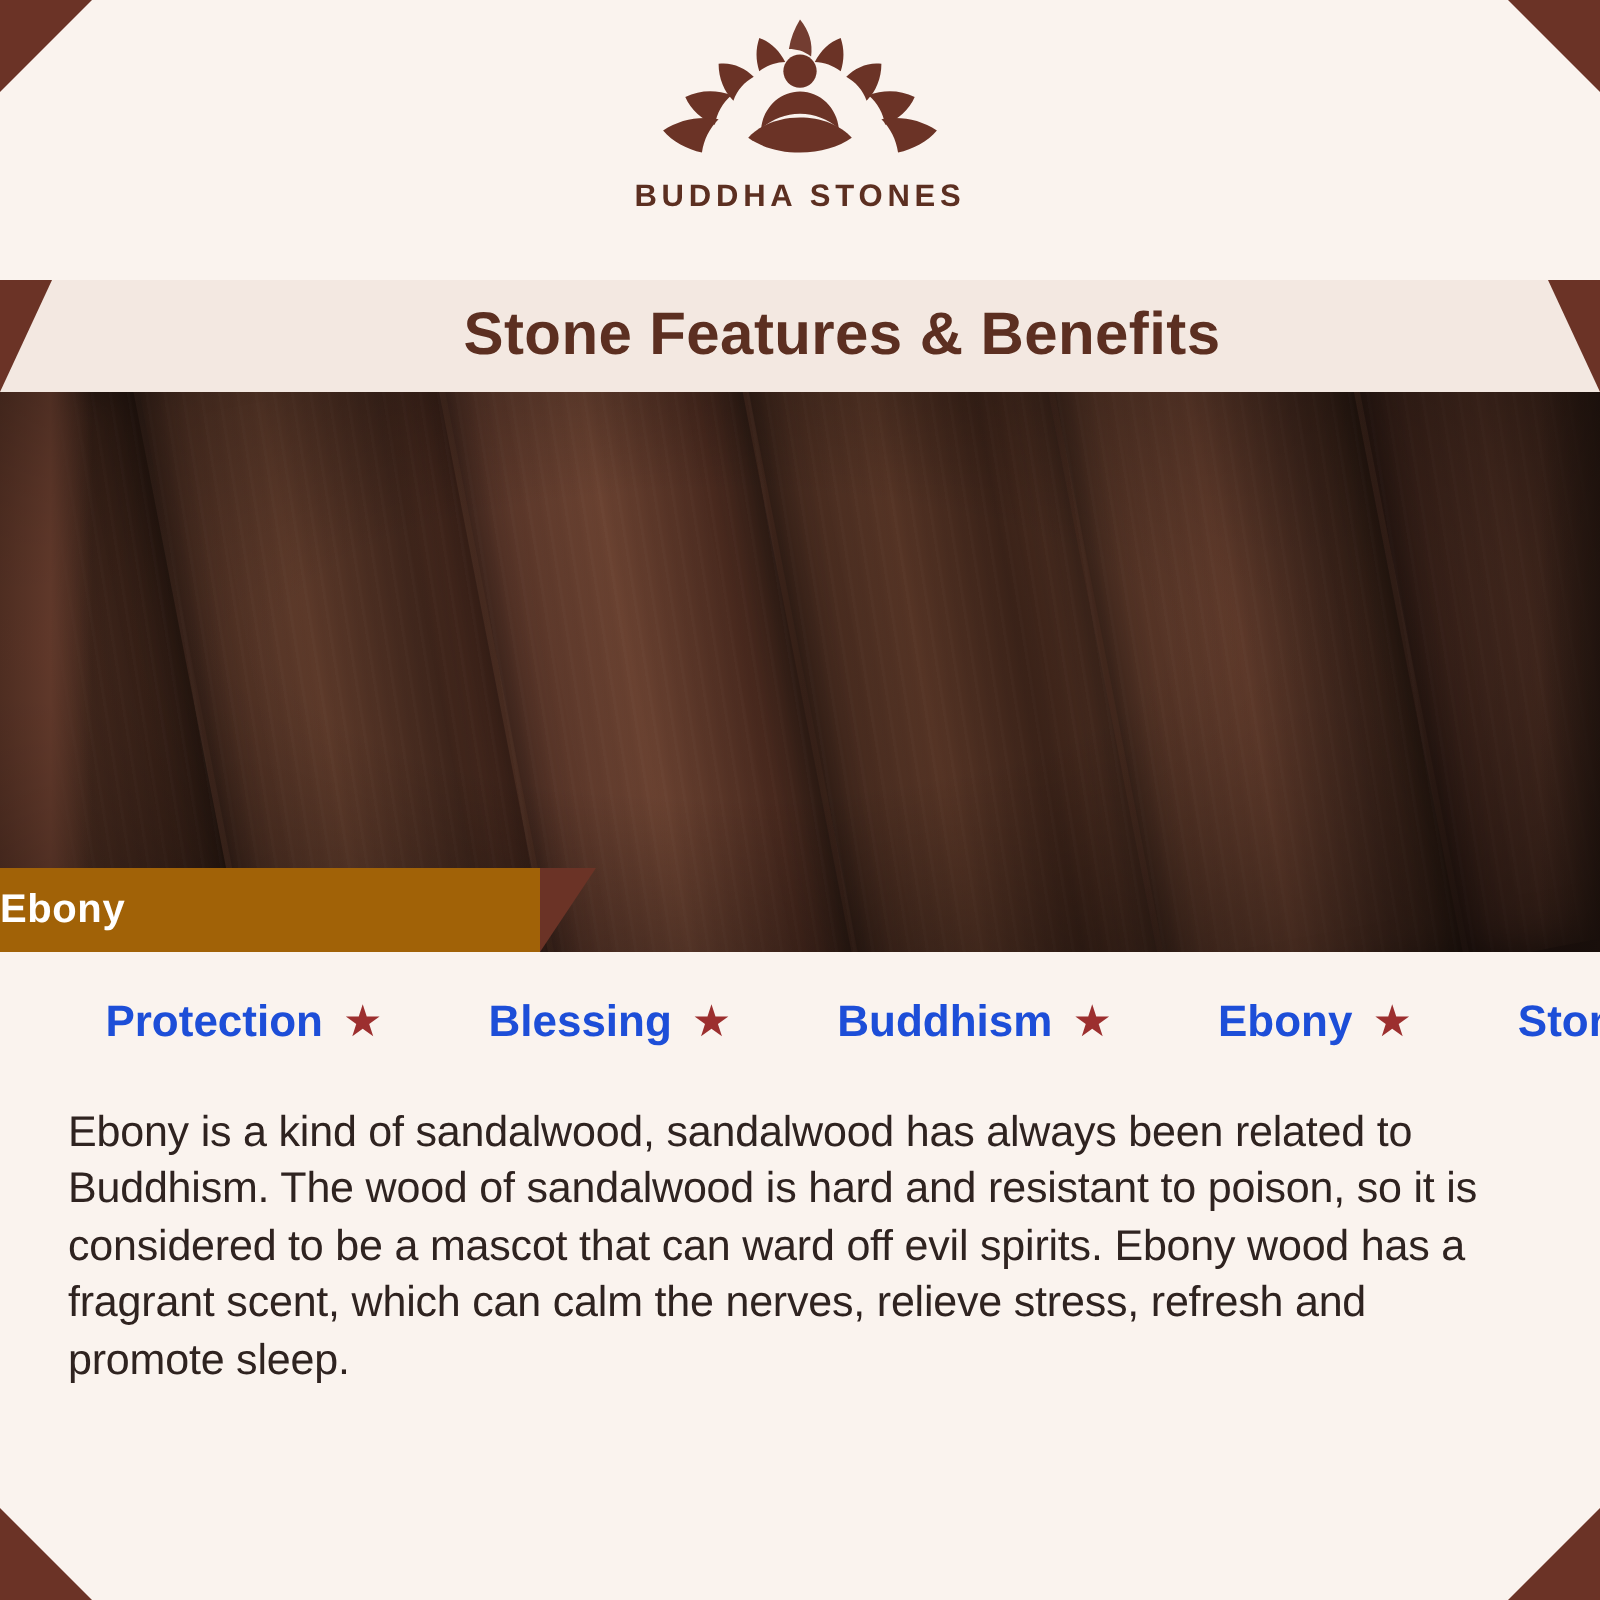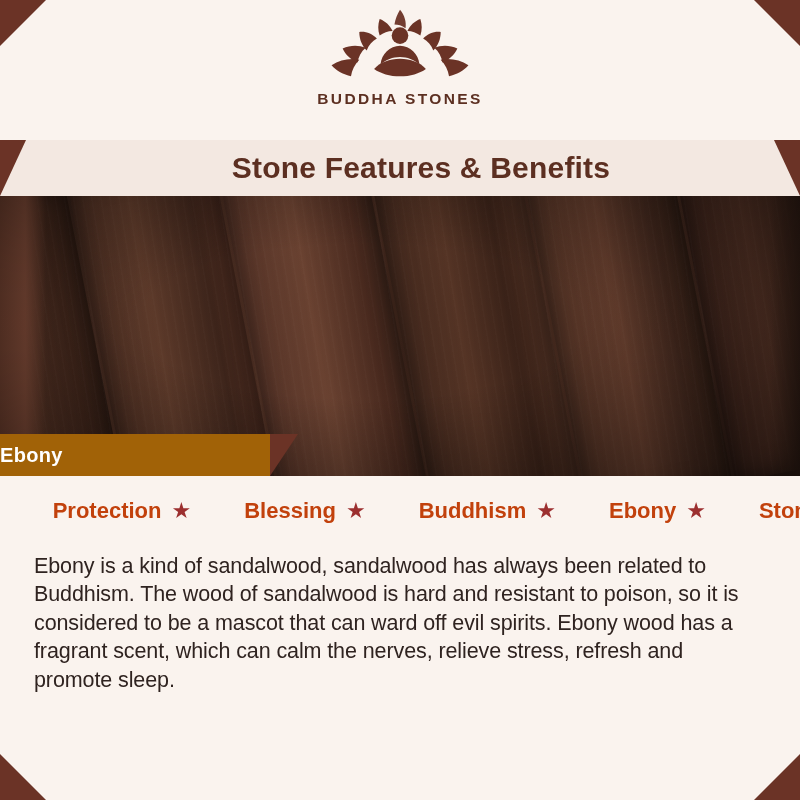--- a/index.html
+++ b/index.html
@@ -203,21 +203,21 @@
     gap: 5px;
   }
   .star {
     color: #9c2f2f;
     font-size: 22px;
     line-height: 1;
   }
   .benefit-label {
     font-size: 22px;
     font-weight: 700;
-    color: #c2410c;
+    color: #1d4ed8;
     white-space: nowrap;
     margin-left: 48px;
   }
 
   .body-text {
     font-size: 21.5px;
     line-height: 1.32;
     color: #2f2320;
     text-align: left;
     letter-spacing: -0.1px;

